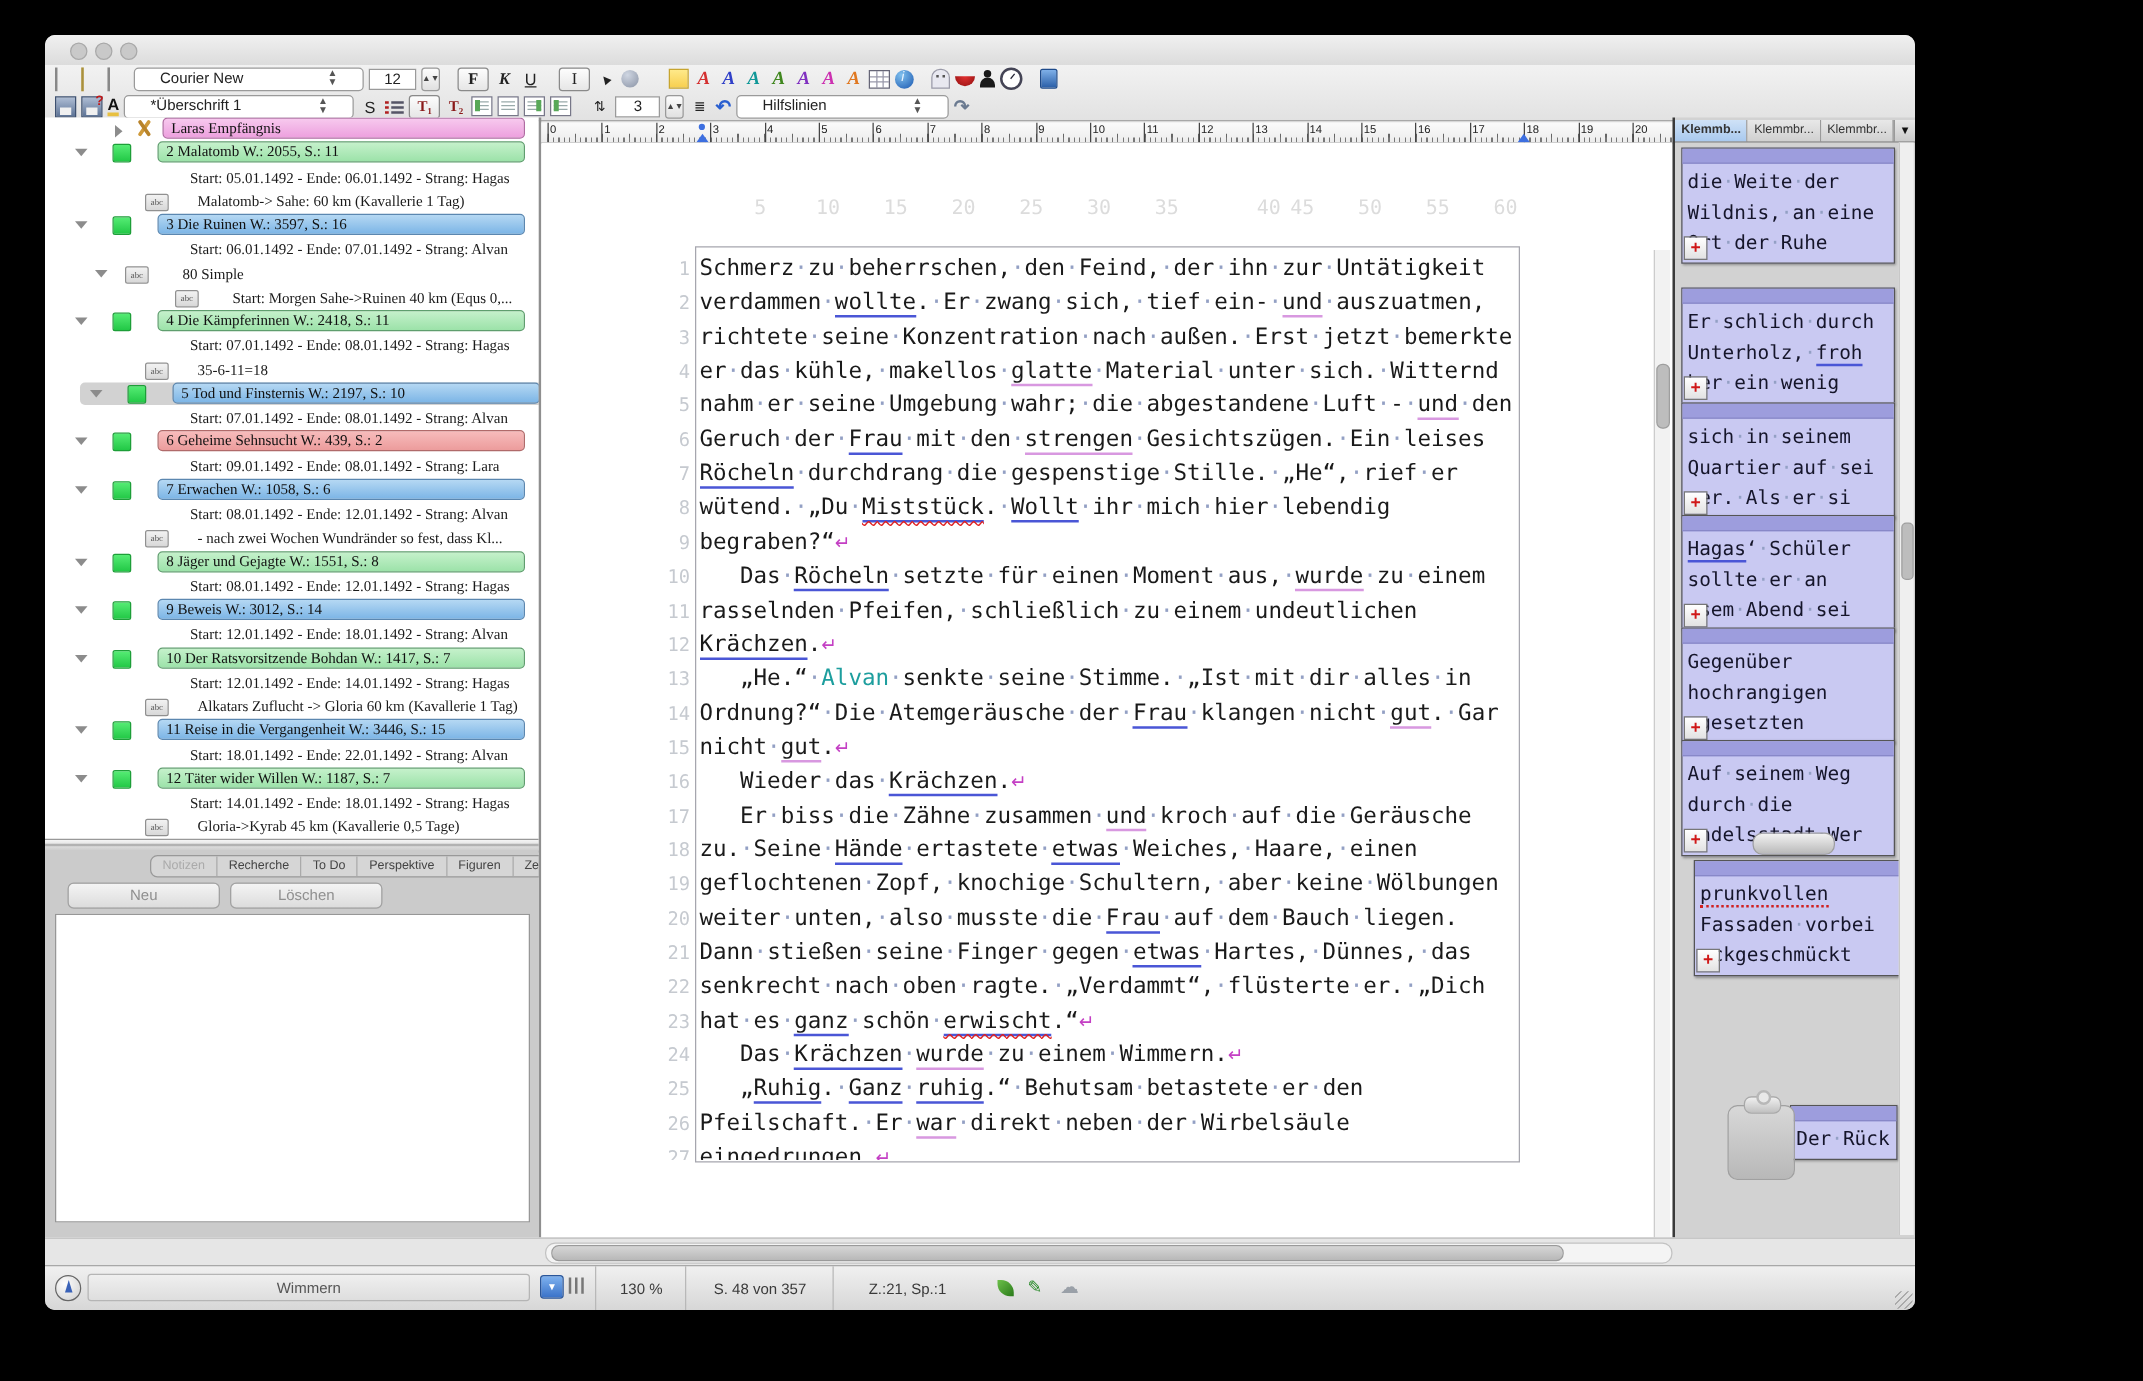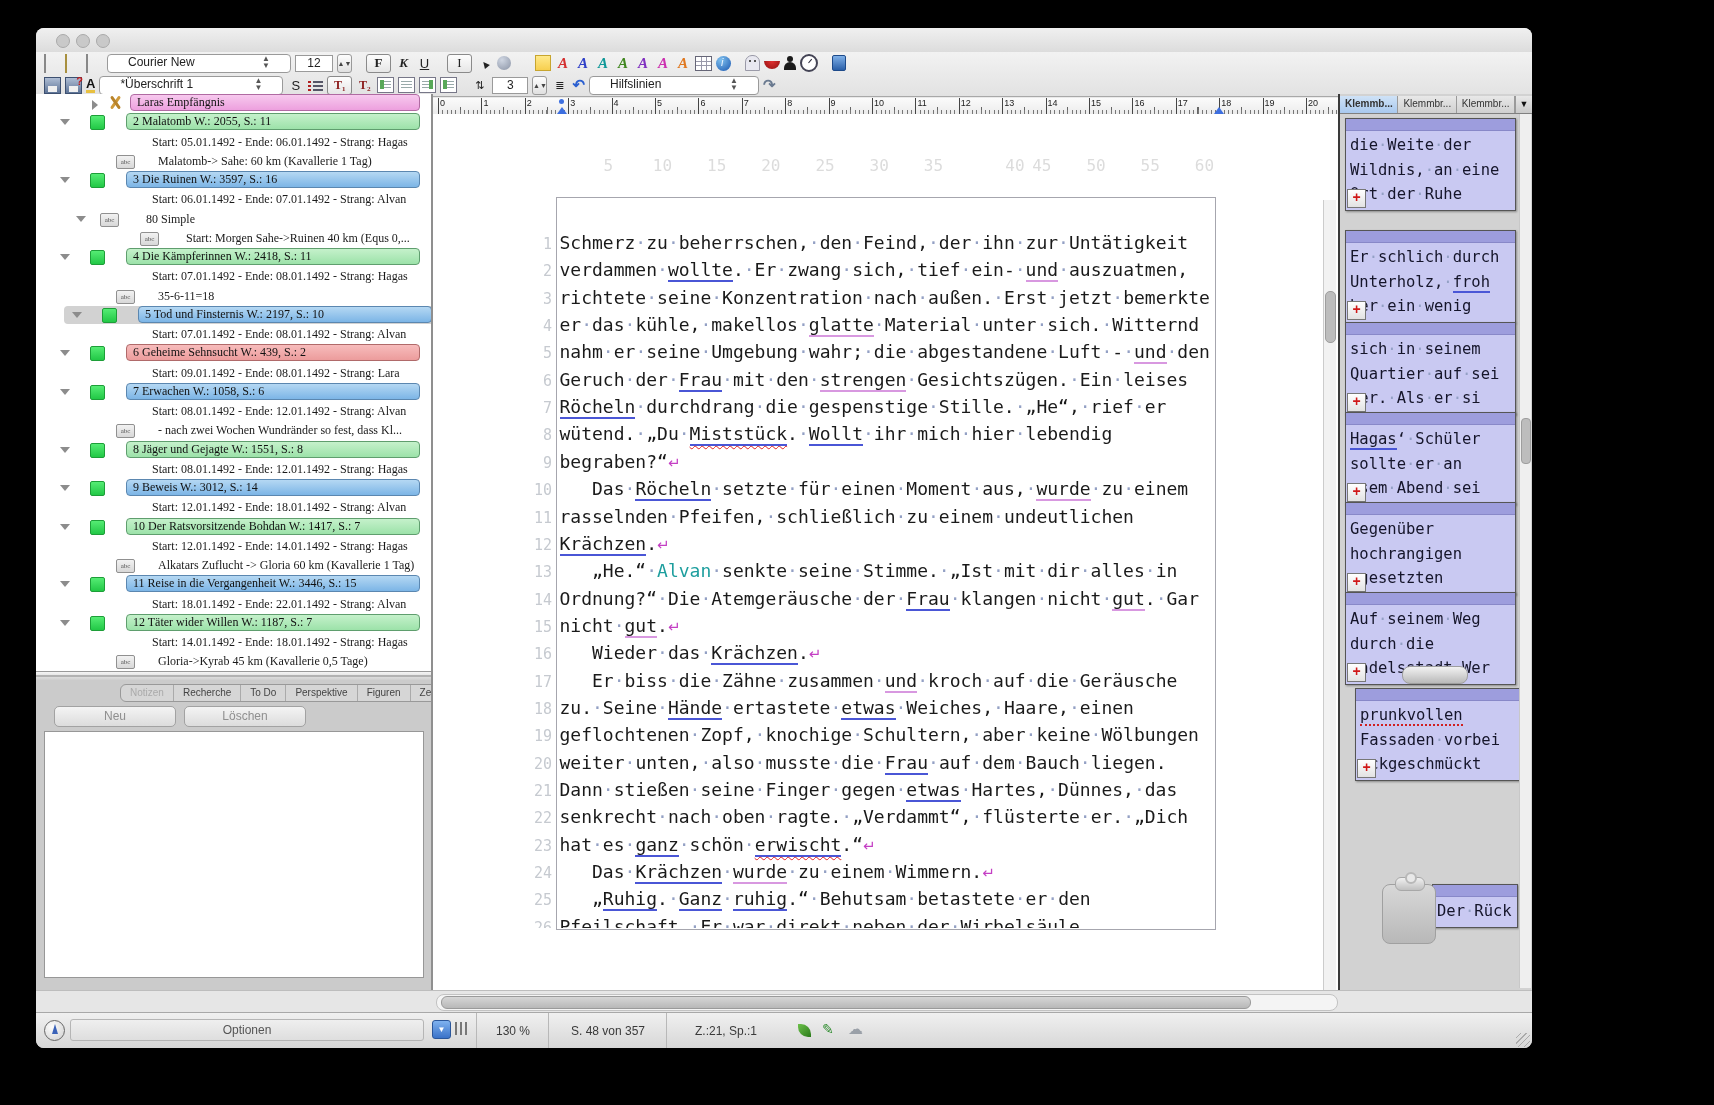--- a/index.html
+++ b/index.html
@@ -103,21 +103,21 @@
   .rmark{position:absolute;width:0;height:0;border-left:5px solid transparent;border-right:5px solid transparent;border-bottom:7px solid #3d6fe0;bottom:0;}
   .rdot{position:absolute;top:1px;width:5px;height:5px;border-radius:50%;background:#3d6fe0;}
   
   .center{position:absolute;left:397px;top:86px;width:905px;height:876px;background:#fff;overflow:hidden;}
   .colnums{position:absolute;top:42px;left:0;width:100%;height:22px;}
   .colnum{position:absolute;transform:translateX(-50%);font-family:"DejaVu Sans Mono",monospace;font-size:16px;color:#dcdcdc;}
   .page{position:absolute;left:122.5px;top:83px;width:658px;height:731px;border:1px solid #a6a6ae;}
   .lines{position:absolute;left:87px;top:87px;width:740px;height:727px;overflow:hidden;}
   .tline{position:absolute;left:0;height:27.35px;display:flex;align-items:baseline;white-space:pre;}
   .lnum{display:inline-block;width:32px;text-align:right;margin-right:7.5px;font-family:"DejaVu Sans Mono",monospace;font-size:15px;color:#c6cad0;}
-  .ltext{font-family:"DejaVu Sans Mono",monospace;font-size:18px;color:#1a1a1a;line-height:27.35px;margin-top:28px;}
+  .ltext{font-family:"DejaVu Sans Mono",monospace;font-size:18px;color:#1a1a1a;line-height:27.35px;}
   .sp{color:#93a0c4;}
   .u-b{border-bottom:2px solid #4a56d6;}
   .u-v{border-bottom:2px solid #d898e0;}
   .u-bw{border-bottom:2px solid #4a56d6;text-decoration:underline wavy #e02020 1px;text-underline-offset:5px;}
   .u-rd{border-bottom:2px dotted #d02020;}
   .nm{color:#1d9e9e;}
   .eol{color:#c43fc4;font-family:"DejaVu Sans",sans-serif;font-size:15px;}
   .vscroll{position:absolute;right:2px;top:86px;width:12px;height:876px;background:#f2f2f2;border-left:1px solid #ccc;}
   .vthumb{position:absolute;left:1px;width:9px;border-radius:5px;background:#bdbdbd;border:1px solid #9e9e9e;}
   
@@ -556,21 +556,21 @@
   </div>
 
   <div class="scrollrow">
     <div class="hstrack">
       <div class="hsthumb"></div>
     </div>
   </div>
 
   <div class="statusbar">
     <span class="compass"></span>
-    <div class="optbar">Optionen</div>
+    <div class="optbar">Wimmern</div>
     <div class="bluebtn">▼</div>
     <span class="colsic"></span>
     <div class="sfield" style="left:440px;width:72px">130 %</div>
     <div class="sfield" style="left:512px;width:118px">S. 48 von 357</div>
     <div class="sfield" style="left:630px;width:118px">Z.:21, Sp.:1</div>
     <span class="leafic" style="left:762px;top:11px"></span>
     <span class="penic" style="left:786px;top:8px">✎</span>
     <span class="cloudic" style="left:812px;top:7px">☁</span>
     <div class="grip"></div>
   </div>

